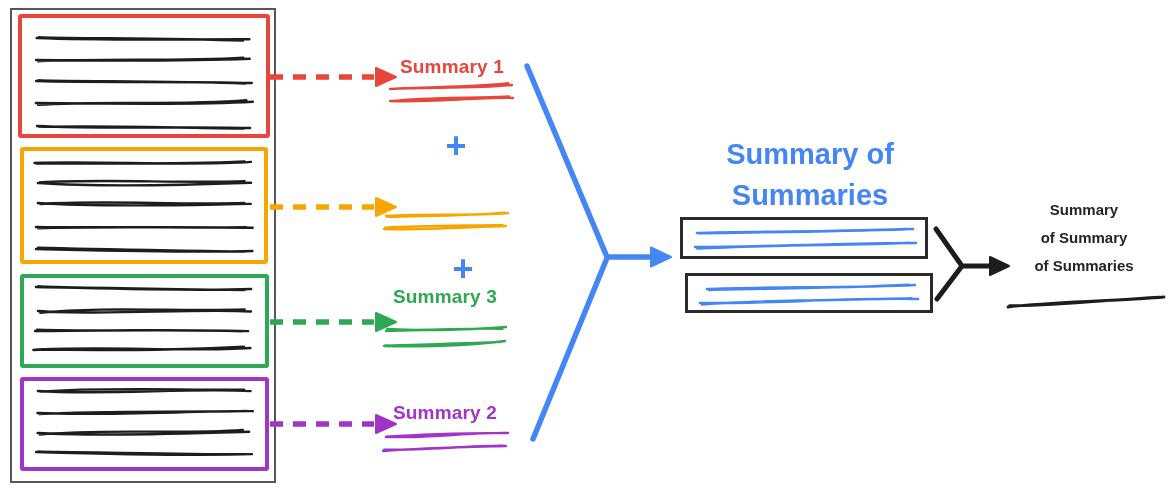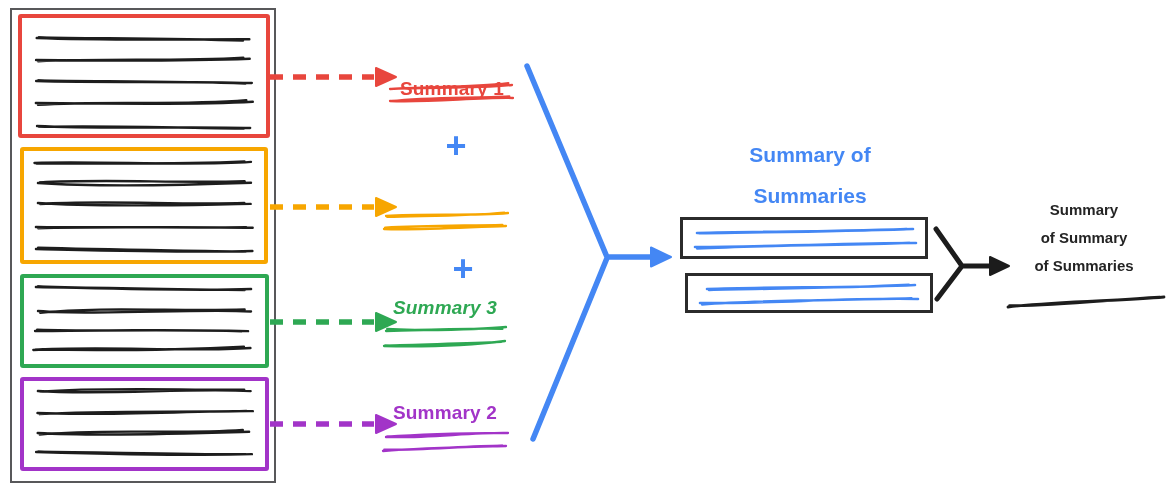--- a/index.html
+++ b/index.html
@@ -11,28 +11,28 @@
   .sec{border-radius:3px;}
   .sec1{left:18px;top:14px;width:252px;height:124px;border:4px solid var(--red);}
   .sec2{left:20px;top:147px;width:248px;height:117px;border:4px solid var(--orange);}
   .sec3{left:20px;top:274px;width:249px;height:94px;border:4px solid var(--green);}
   .sec4{left:20px;top:377px;width:249px;height:94px;border:4px solid var(--purple);}
   .sob{border:3px solid #2b2b2b;}
   .sob1{left:680px;top:217px;width:248px;height:42px;}
   .sob2{left:685px;top:273px;width:248px;height:40px;}
   .txt{position:absolute;z-index:10;text-align:center;}
   .sum-label{font-size:19px;font-weight:600;letter-spacing:.2px;}
-  .lb1{left:390px;top:56px;width:124px;color:var(--red);margin-top:22px;}
+  .lb1{left:390px;top:56px;width:124px;color:var(--red);}
   .lb2{left:385px;top:184px;width:120px;color:var(--orange);}
-  .lb3{left:385px;top:297px;width:120px;color:var(--green);font-style:italic;}
+  .lb3{left:385px;top:286px;width:120px;color:var(--green);}
   .lb4{left:384px;top:402px;width:122px;color:var(--purple);}
   .plus{font-size:36px;font-weight:bold;color:var(--blue);width:40px;height:44px;line-height:44px;}
   .plus1{left:436px;top:124px;}
   .plus2{left:443px;top:247px;}
-  .sos-title{left:690px;top:134px;width:240px;font-size:21px;font-weight:bold;
+  .sos-title{left:690px;top:134px;width:240px;font-size:29px;font-weight:bold;
              color:var(--blue);line-height:41px;}
   .final-title{left:998px;top:196px;width:172px;font-size:15px;font-weight:600;
                color:var(--ink);line-height:28px;}
 </style>
 </head>
 <body>
 
 <div class="canvas">
 
   <div class="box doc-outer"></div>

